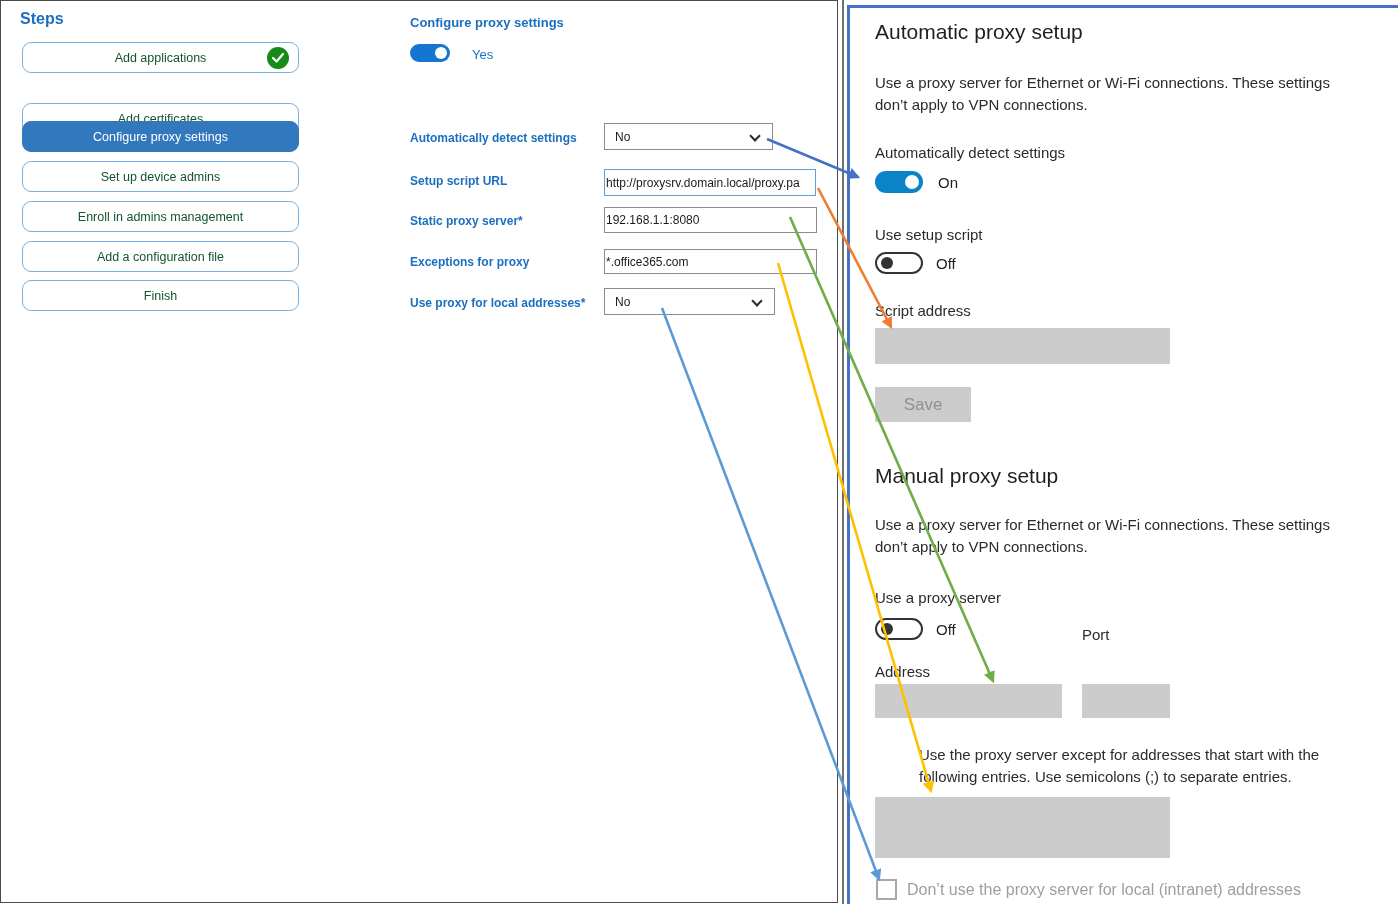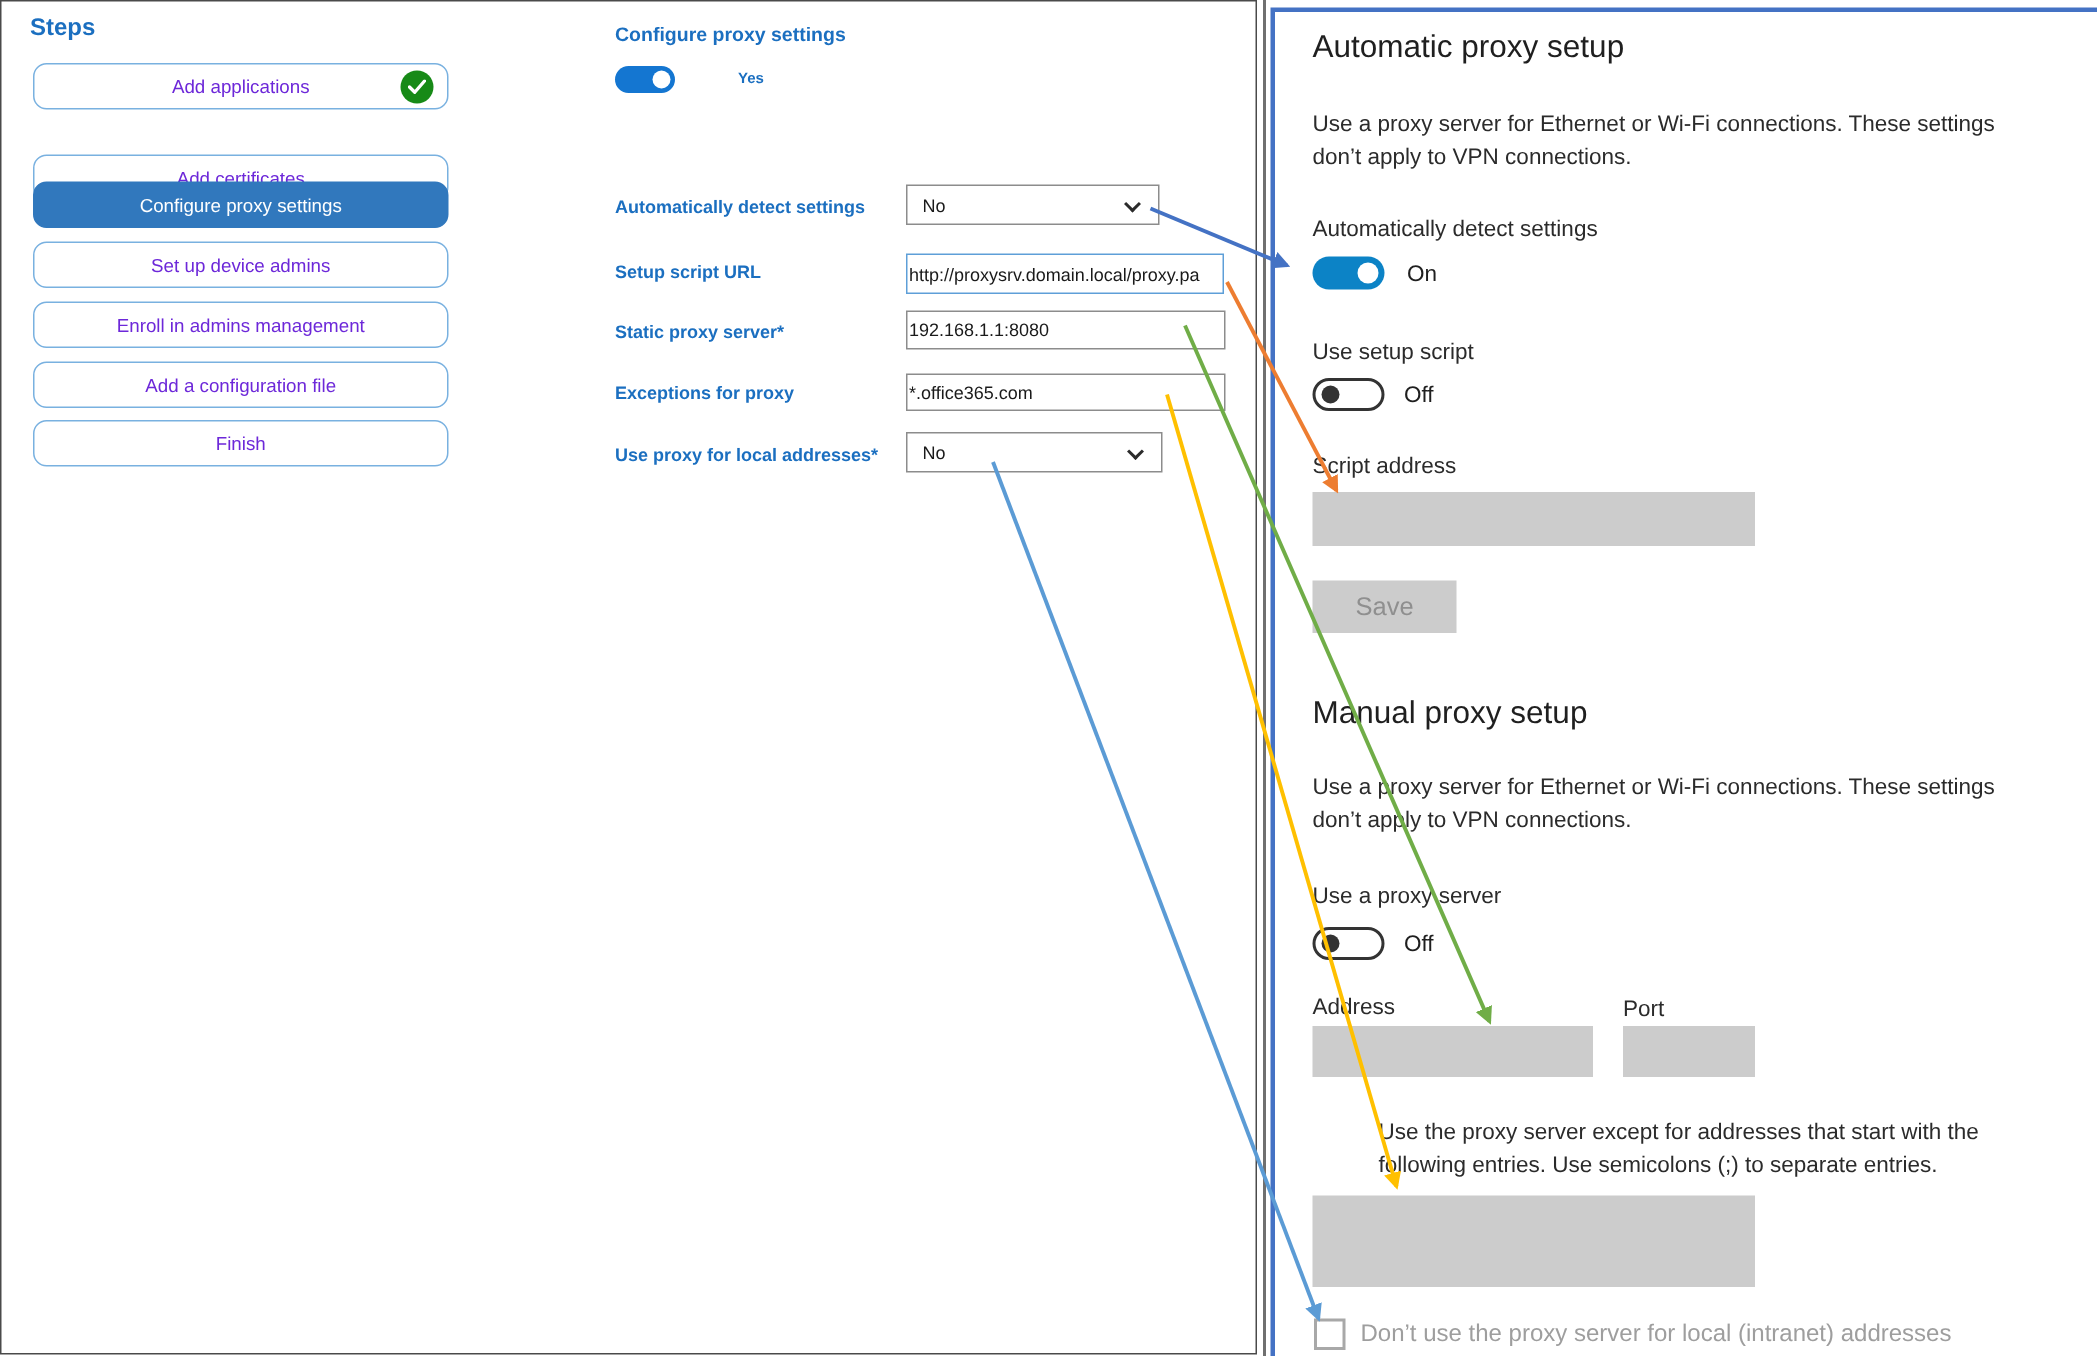--- a/index.html
+++ b/index.html
@@ -8,32 +8,32 @@
   .abs { position:absolute; }
 
   
   .wcd-frame { left:0; top:0; width:838px; height:903px; border:1px solid #4a4a4a; }
   .divider2  { left:842px; top:0; width:2px; height:904px; background:#707070; }
   .settings-frame { left:847px; top:5px; width:1200px; height:1200px; border:3px solid #4472C4; }
 
   
   .steps-title { left:20px; top:10px; font-size:16px; font-weight:bold; color:#1b6fc0; }
   .step-btn { position:absolute; left:22px; width:277px; height:31px; border:1px solid #79b1e0;
-              border-radius:9px; background:#fff; color:#6d28d9; font-size:12.5px;
+              border-radius:9px; background:#fff; color:#14532d; font-size:12.5px;
               display:flex; align-items:center; justify-content:center; cursor:pointer; }
   .step-btn.selected { background:#3178bd; border-color:#3178bd; color:#fff; }
   .check-badge { position:absolute; right:9px; top:4px; width:22px; height:22px; border-radius:50%;
                  background:#178a17; display:flex; align-items:center; justify-content:center; }
 
   
   .form-title { left:410px; top:15px; font-size:13px; font-weight:bold; color:#1b6fc0; }
   .mid-label  { position:absolute; left:410px; font-size:12px; font-weight:600; color:#1b6fc0; }
   .toggle-mid { left:410px; top:44px; width:40px; height:18px; border-radius:9px; background:#1476d1; cursor:pointer; }
   .toggle-mid .knob { position:absolute; right:3px; top:3px; width:12px; height:12px; border-radius:50%; background:#fff; }
-  .toggle-mid-label { left:472px; top:47px; font-size:10px; font-weight:bold; color:#1b6fc0;margin-left:20px; }
+  .toggle-mid-label { left:472px; top:47px; font-size:13px; font-weight:normal; color:#1b6fc0; }
   .mid-input { position:absolute; left:604px; height:27px; border:1px solid #8c8c8c; background:#fff;
                font-family:inherit; font-size:12px; color:#1a1a1a; padding:0 1px; }
   .mid-input.focused { border:1px solid #5e9fd8; }
   .dropdown { position:absolute; left:604px; height:27px; border:1px solid #8c8c8c; background:#fff;
               display:flex; align-items:center; padding:0 10px; font-size:12px; color:#1a1a1a; cursor:pointer; }
   .chev { position:absolute; right:13px; top:8px; width:8px; height:8px;
           border-right:2px solid #2b2b2b; border-bottom:2px solid #2b2b2b; transform:rotate(45deg); }
 
   
   .h1 { position:absolute; left:875px; font-size:21px; font-weight:400; color:#1f1f1f; }
@@ -143,21 +143,21 @@
 <div class="h1" style="top:464px;">Manual proxy setup</div>
 <div class="para" style="top:514px; width:482px;">Use a proxy server for Ethernet or Wi-Fi connections. These settings don’t apply to VPN connections.</div>
 
 <div class="lbl" style="top:589px;">Use a proxy server</div>
 <div class="toggle-win off" style="top:618px;">
     <div class="knob"></div>
   </div>
 <div class="state-lbl" style="left:936px; top:621px;">Off</div>
 
 <div class="lbl" style="top:663px;">Address</div>
-<div class="lbl" style="left:1082px; top:664px;">Port</div>
+<div class="lbl" style="left:1082px; top:626px;">Port</div>
 <div class="gray-box" style="left:875px; top:684px; width:187px; height:34px;"></div>
 <div class="gray-box" style="left:1082px; top:684px; width:88px; height:34px;"></div>
 
 <div class="para" style="top:744px; width:448px;margin-left:44px;">Use the proxy server except for addresses that start with the following entries. Use semicolons (;) to separate entries.</div>
 <div class="gray-box" style="left:875px; top:797px; width:295px; height:61px;"></div>
 
 <div class="checkbox"></div>
 <div class="check-lbl">Don’t use the proxy server for local (intranet) addresses</div>
 
 <svg class="arrows">

